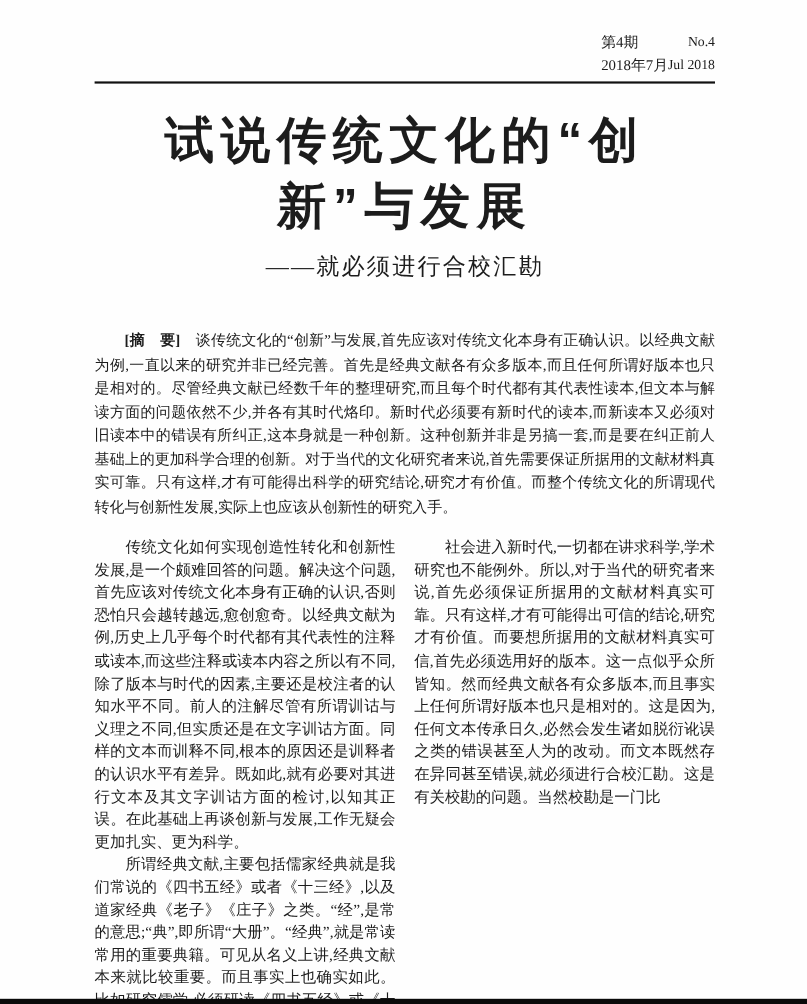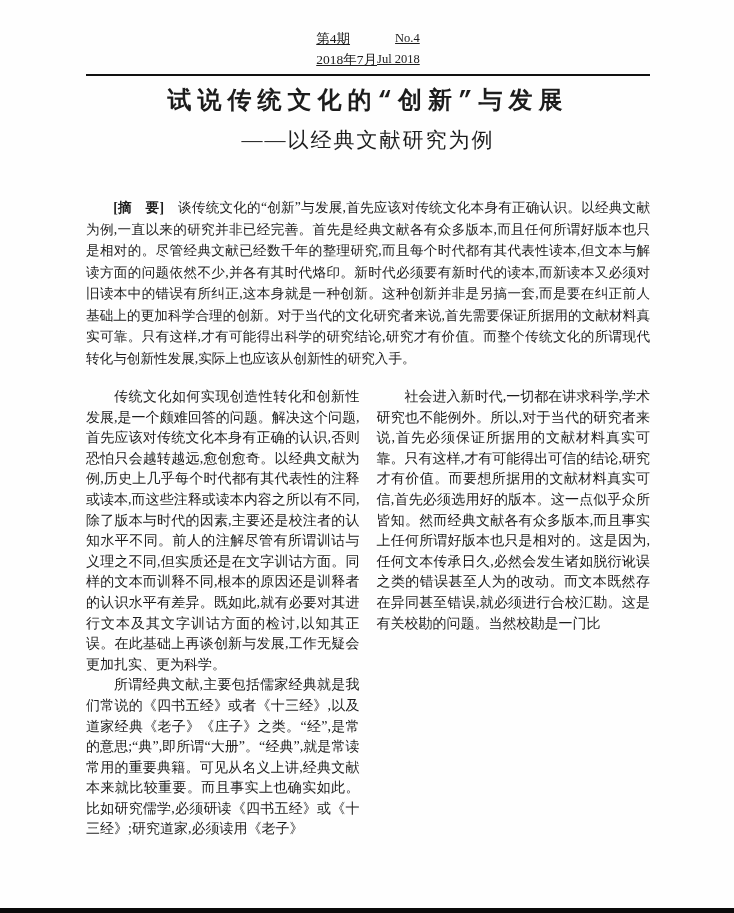--- a/index.html
+++ b/index.html
@@ -11,42 +11,42 @@
     color: #1c1c1c;
     overflow: hidden;
   }
   .page {
     position: absolute; inset: 0;
     background: #fefefe;
     padding: 28px 84px 0 86px;
   }
   
   .jheader {
-    display: flex; justify-content: center; align-items: flex-end;
-    font-size: 13px; line-height: 21px; text-decoration: underline;
+    display: flex; justify-content: flex-end; align-items: flex-end;
+    font-size: 13px; line-height: 21px;
   }
   .jheader .col-left { text-align: left; white-space: nowrap; }
   .jheader .col-center { text-align: center; flex: 1; }
   .jheader .col-right { text-align: right; white-space: nowrap; }
   .jheader .cn { font-size: 13.5px; }
   .jheader .en { font-size: 12.5px; }
   .header-rule {
     border: none; border-top: 2.5px solid #111;
     margin-top: 4px;
   }
   
   .doi-line { margin-top: 13px; font-size: 13.5px; }
   .doi-line b { font-weight: bold; }
   
   .title-block { text-align: center; }
   .article-title {
-    margin-top: 8px;
-    font-size: 24px; font-weight: bold;
+    margin-top: 22px;
+    font-size: 45px; font-weight: bold;
     letter-spacing: 6px;
-    font-family: Liberation Mono, monospace;
+    font-family: Liberation Sans, sans-serif;
   }
   .article-subtitle {
     margin-top: 10px;
     font-size: 21px; letter-spacing: 2px;
   }
   .author-name {
     margin-top: 12px;
     font-size: 17px; letter-spacing: 6px;
   }
   .author-affiliation {
@@ -102,21 +102,21 @@
     <div class="col-right">
       <div class="en">No.4</div>
       <div class="en">Jul 2018</div>
     </div>
   </div>
   <hr class="header-rule">
 
 
   <div class="title-block">
     <div class="article-title">试说传统文化的“创新”与发展</div>
-    <div class="article-subtitle">——以经典文献研究为例</div>
+    <div class="article-subtitle">——就必须进行合校汇勘</div>
   </div>
 
   <div class="abstract-block">
     <p><span class="bold-label">[摘　要]</span>　<span>谈传统文化的“创新”与发展,首先应该对传统文化本身有正确认识。以经典文献为例,一直以来的研究并非已经完善。首先是经典文献各有众多版本,而且任何所谓好版本也只是相对的。尽管经典文献已经数千年的整理研究,而且每个时代都有其代表性读本,但文本与解读方面的问题依然不少,并各有其时代烙印。新时代必须要有新时代的读本,而新读本又必须对旧读本中的错误有所纠正,这本身就是一种创新。这种创新并非是另搞一套,而是要在纠正前人基础上的更加科学合理的创新。对于当代的文化研究者来说,首先需要保证所据用的文献材料真实可靠。只有这样,才有可能得出科学的研究结论,研究才有价值。而整个传统文化的所谓现代转化与创新性发展,实际上也应该从创新性的研究入手。</span></p>
   </div>
 
 
 
   <div class="body-columns">
     <div class="bcol">

